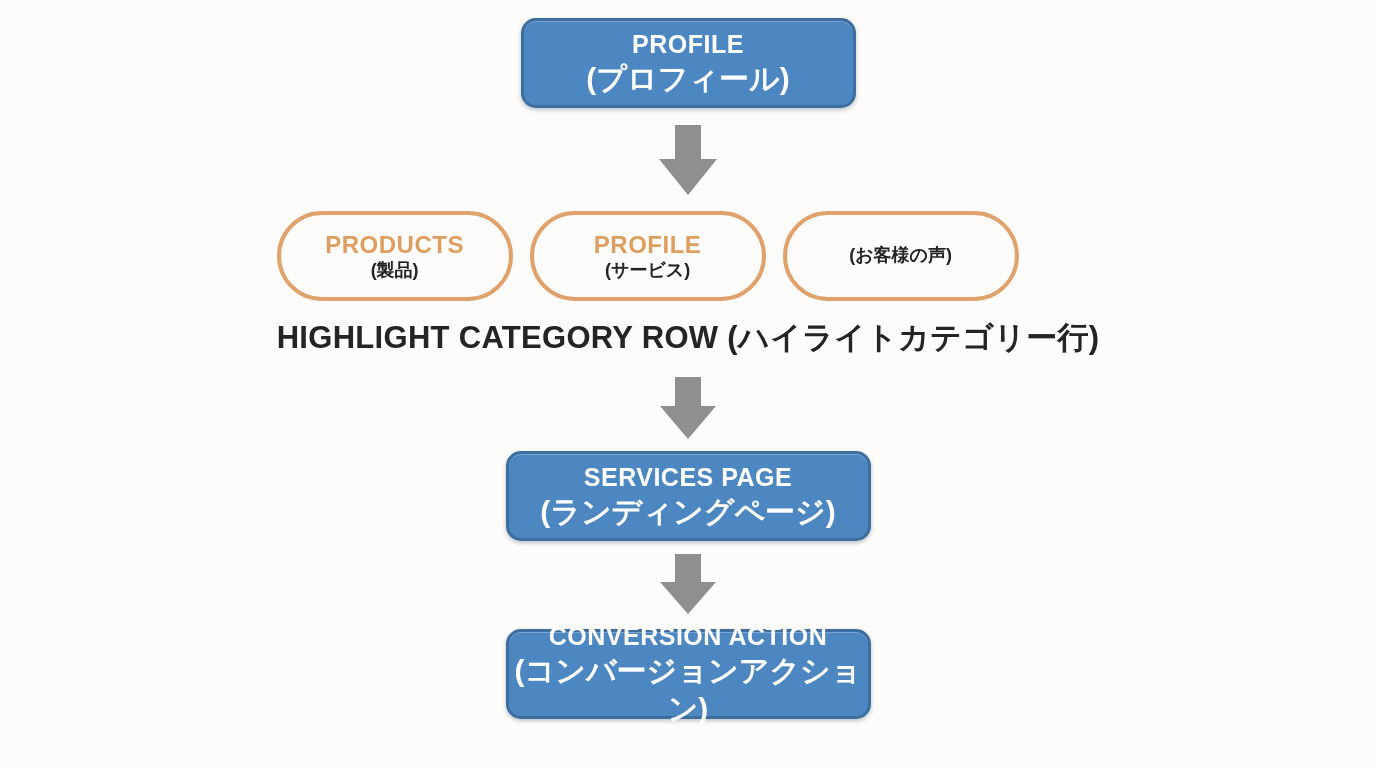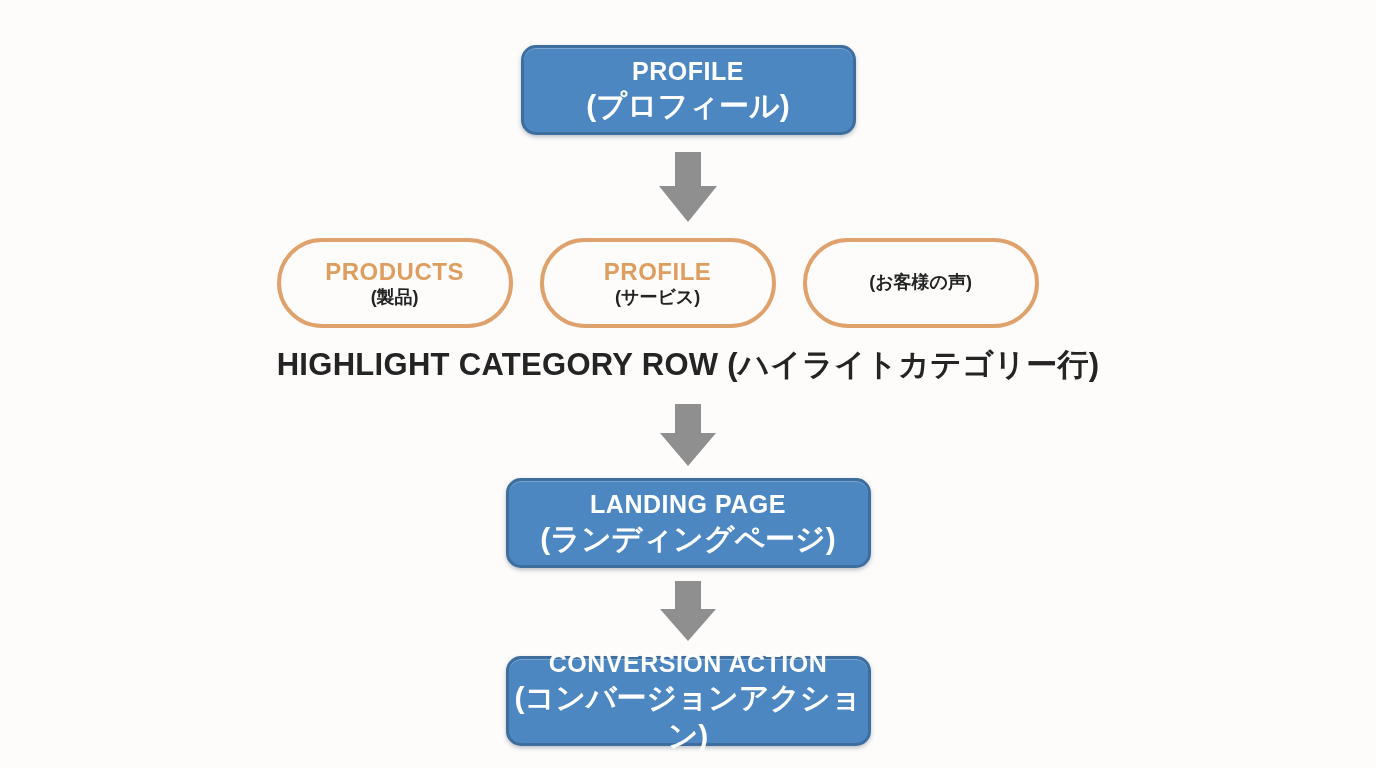--- a/index.html
+++ b/index.html
@@ -11,21 +11,21 @@
     font-family: "Liberation Sans", "DejaVu Sans", sans-serif;
     overflow: hidden;
   }
 
   .flowchart {
     width: 1376px;
     height: 768px;
     display: flex;
     flex-direction: column;
     align-items: center;
-    padding-top: 45px;
+    padding-top: 18px;
   }
 
   
   .node {
     background: #4d87c1;
     border: 3px solid #3d6e9e;
     border-radius: 15px;
     color: #ffffff;
     display: flex;
     flex-direction: column;
@@ -47,21 +47,21 @@
     flex: 0 0 auto;
   }
   .arrow-1 { margin-top: 17px; margin-bottom: 16px; }
   .arrow-2 { margin-top: 18px; margin-bottom: 12px; }
   .arrow-3 { margin-top: 13px; margin-bottom: 15px; }
 
   
   .pill-row {
     display: flex;
     flex-direction: row;
-    gap: 27px;
+    gap: 17px;
   }
   .pill {
     width: 236px;
     height: 90px;
     border: 4px solid #e0a26c;
     border-radius: 46px;
     background: #fdfcfb;
     display: flex;
     flex-direction: column;
     align-items: center;
@@ -119,21 +119,21 @@
       </div>
     </div>
     <div class="row-caption">HIGHLIGHT CATEGORY ROW (ハイライトカテゴリー行)</div>
   </div>
 
   <svg class="arrow arrow-2" width="56" height="62" viewBox="0 0 56 62" aria-hidden="true">
     <polygon points="15,0 41,0 41,29 56,29 28,62 0,29 15,29" fill="#8f8f8f"></polygon>
   </svg>
 
   <div class="node node-wide">
-    <div class="en">LANDING PAGE</div>
+    <div class="en">SERVICES PAGE</div>
     <div class="jp">(ランディングページ)</div>
   </div>
 
   <svg class="arrow arrow-3" width="56" height="60" viewBox="0 0 56 60" aria-hidden="true">
     <polygon points="15,0 41,0 41,28 56,28 28,60 0,28 15,28" fill="#8f8f8f"></polygon>
   </svg>
 
   <div class="node node-wide">
     <div class="en">CONVERSION ACTION</div>
     <div class="jp">(コンバージョンアクション)</div>

